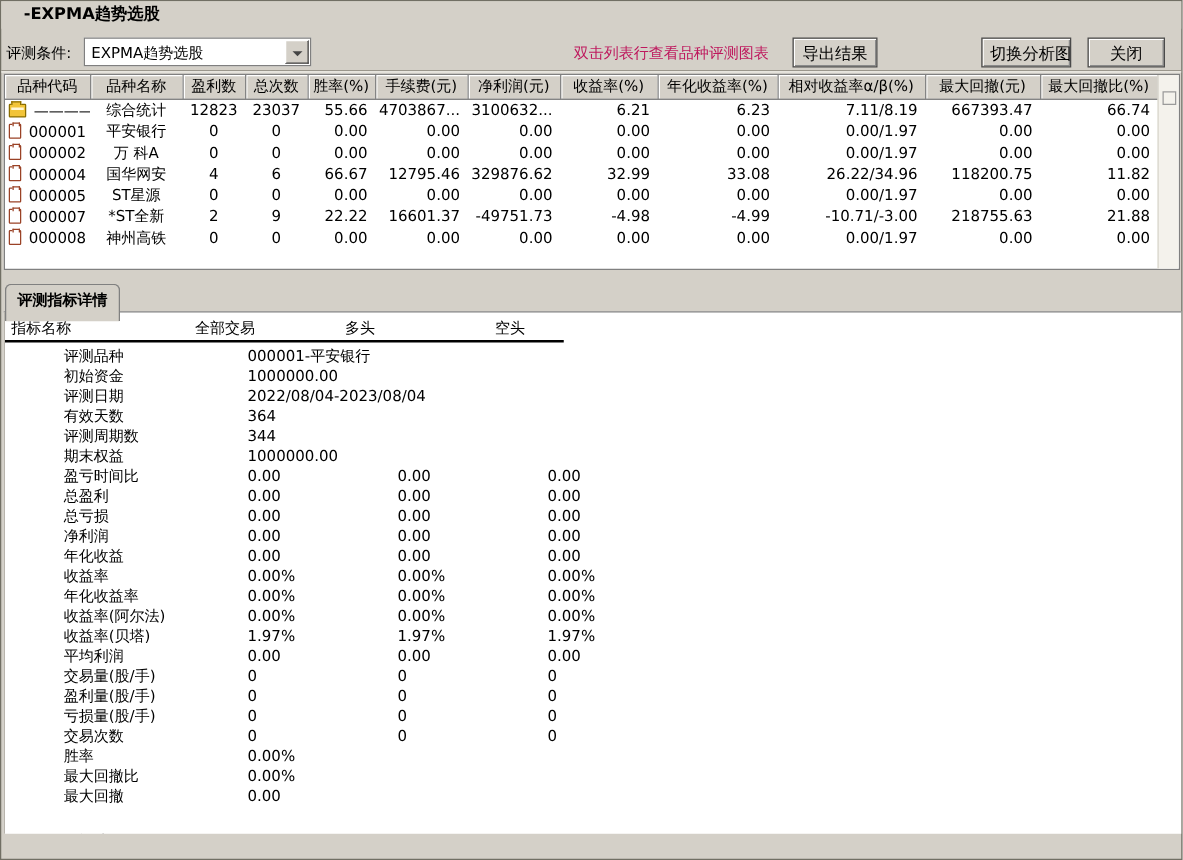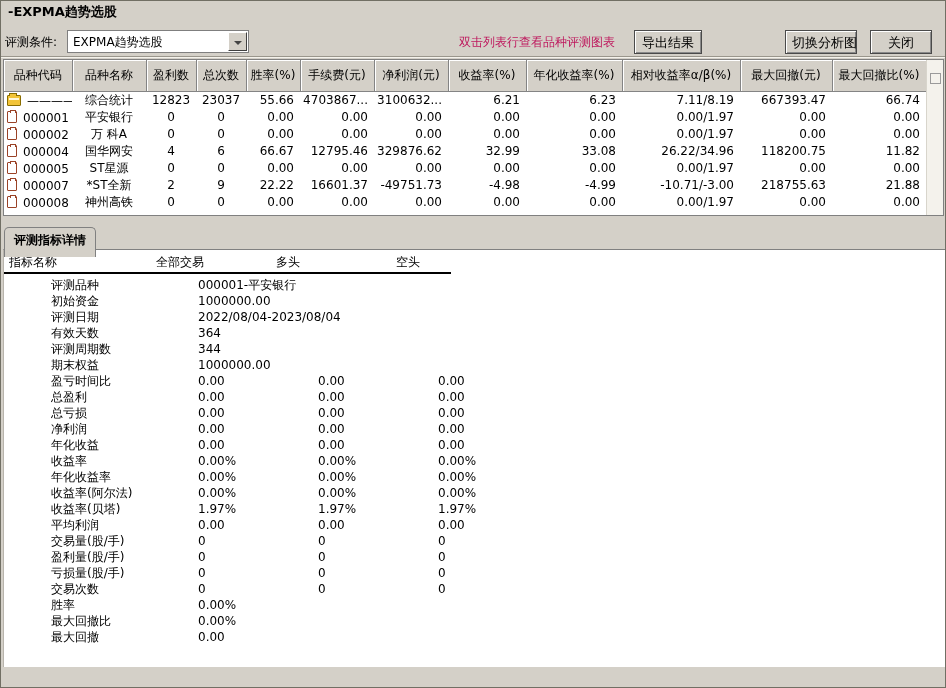--- a/index.html
+++ b/index.html
@@ -8,21 +8,21 @@
     width:946px; height:688px; position:relative;
     background:#d4d0c8; color:#000;
     font-family:"DejaVu Sans","Liberation Sans",sans-serif;
     font-size:12px;
     overflow:hidden;
   }
   .window { position:absolute; inset:0; border:1px solid #716f64; }
 
   
   .titlebar { position:absolute; left:0; top:0; right:0; height:22px; line-height:22px;
-    padding-left:7px; font-weight:bold; font-size:13px; background:#d4d0c8; }
+    padding-left:18px; font-weight:bold; font-size:13px; background:#d4d0c8; }
 
   
   .toolbar-sep { position:absolute; left:0; right:0; top:55px; height:2px;
     border-top:1px solid #9a968c; border-bottom:1px solid #f4f2ec; }
   .cond-label { position:absolute; left:4px; top:33px; }
   .combo { position:absolute; left:66px; top:29px; width:182px; height:23px;
     background:#fff; border:1px solid #7f7f7f; }
   .combo-text { position:absolute; left:5px; top:3px; white-space:nowrap; }
   .combo-btn { position:absolute; right:1px; top:1px; width:19px; height:19px;
     background:#d4d0c8; border:1px solid #808080; border-color:#fff #404040 #404040 #fff;
@@ -34,21 +34,21 @@
     border:1px solid #4a4a4a; box-shadow: inset 1px 1px 0 #fff, inset -1px -1px 0 #8a8a8a;
     font-size:13px; text-align:center; line-height:21px; cursor:default; white-space:nowrap; }
   .btn-export { left:633px; width:68px; }
   .btn-switch { left:784px; width:72px; }
   .btn-close  { left:869px; width:62px; }
 
   
   .results { position:absolute; left:2px; top:58px; width:941px; height:157px;
     background:#fff; border:1px solid #808080; overflow:hidden; }
   .results table { border-collapse:collapse; table-layout:fixed; width:922px; }
-  .results th { height:31px; background:#d4d0c8;
+  .results th { height:19px; background:#d4d0c8;
     border-right:1px solid #848484; border-bottom:1px solid #848484;
     box-shadow: inset 1px 1px 0 #fff;
     font-weight:normal; font-size:12px; padding:0 1px;
     white-space:nowrap; overflow:hidden; text-align:center; cursor:default; }
   .results td { height:17px; padding:0 6px 0 2px; white-space:nowrap; overflow:hidden;
     font-size:12px; }
   td.c-code { padding-left:3px; }
   td.c-name { text-align:center; padding:0 2px; }
   td.c-center { text-align:center; padding:0 2px; }
   td.c-num { text-align:right; }

